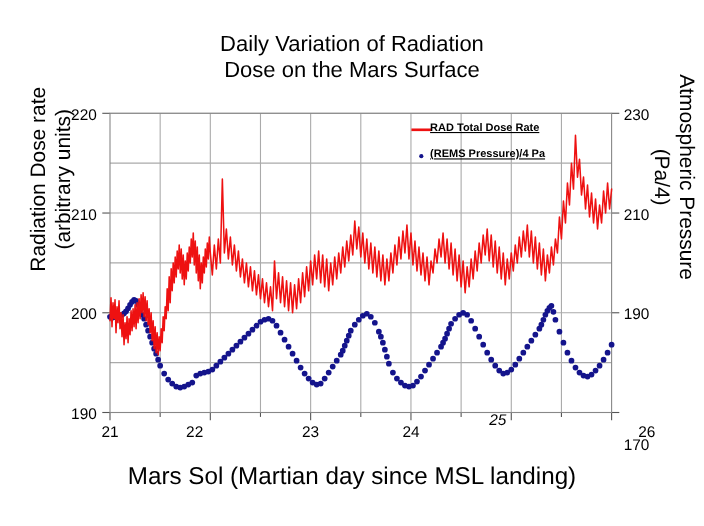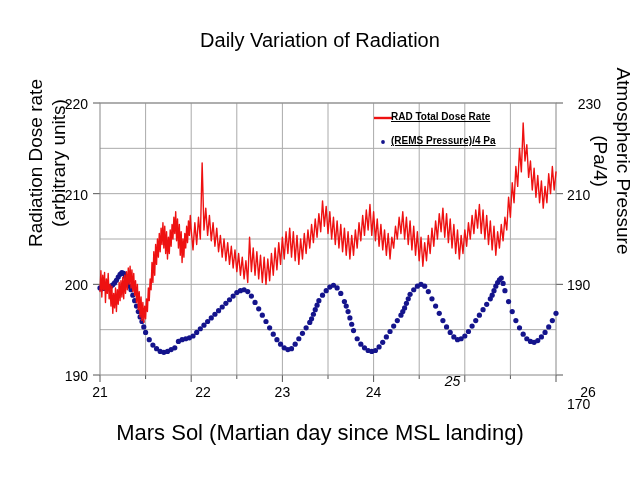--- a/index.html
+++ b/index.html
@@ -45,20 +45,21 @@
     font-family:"Liberation Sans", sans-serif;white-space:nowrap;text-decoration:underline;
   }
 </style>
 </head>
 <body>
 
 <div id="figure">
 
   <div class="title-block">
     <span class="title-line">Daily Variation of Radiation</span>
+    <span class="title-line">Dose on the Mars Surface</span>
   </div>
 
   <div class="axis-label" id="ylabel-left">
     <span>Radiation Dose rate</span><br>
     <span>(arbitrary units)</span>
   </div>
 
   <div class="axis-label" id="ylabel-right">Atmospheric Pressure (Pa/4)</div>
 
   <div class="axis-label" id="xlabel">Mars Sol (Martian day since MSL landing)</div>
@@ -257,31 +258,31 @@
       </g>
     <polyline id="series-line" fill="none" stroke-width="1.4" stroke-linejoin="round" stroke-linecap="round" stroke="#ee1111" points="100,291.58666666666676 100.91200000000015,270.73333333333335 101.82399999999996,297.02666666666676 102.7360000000001,275.26666666666665 103.64799999999993,289.7733333333333 104.56000000000006,272.54666666666657 105.47199999999988,302.4666666666667 106.38400000000003,278.8933333333334 107.29599999999985,293.4 108.20799999999998,273.45333333333343 109.12000000000013,298.8399999999999 110.03199999999995,284.33333333333337 110.94400000000009,306.09333333333336 111.85599999999991,286.14666666666653 112.76800000000006,313.3466666666666 113.67999999999986,293.4 114.59200000000001,307.90666666666664 115.50400000000016,287.96000000000004 116.41599999999997,311.5333333333333 117.32800000000012,289.7733333333333 118.23999999999994,304.27999999999986 119.15200000000007,282.5200000000001 120.0639999999999,300.6533333333334 120.97600000000004,280.7066666666666 121.88799999999986,297.02666666666676 122.8,277.0799999999999 123.71200000000015,298.8399999999999 124.62399999999997,275.26666666666665 125.5360000000001,293.4 126.44799999999992,271.64 127.36000000000007,289.7733333333333 128.27199999999988,268.0133333333332 129.18400000000003,284.33333333333337 130.09599999999983,266.2 131.00799999999998,287.96000000000004 131.92000000000013,269.8266666666667 132.83199999999994,291.58666666666676 133.74400000000009,273.45333333333343 134.65599999999992,295.21333333333325 135.56800000000004,280.7066666666666 136.47999999999988,302.4666666666667 137.39200000000002,284.33333333333337 138.30400000000014,309.7200000000001 139.21599999999998,291.58666666666676 140.12800000000013,316.9733333333333 141.03999999999994,297.02666666666676 141.95200000000008,320.6 142.8639999999999,302.4666666666667 143.77600000000004,322.41333333333324 144.68799999999985,306.09333333333336 145.6,318.78666666666675 146.51200000000014,298.8399999999999 147.42399999999995,311.5333333333333 148.3360000000001,287.96000000000004 149.24799999999993,300.6533333333334 150.16000000000005,278.8933333333334 151.0719999999999,289.7733333333333 151.98400000000004,262.57333333333327 152.89599999999984,282.5200000000001 153.808,251.69333333333338 154.72000000000014,275.26666666666665 155.63199999999995,244.43999999999994 156.5440000000001,264.38666666666677 157.4559999999999,239 158.36800000000005,257.1333333333333 159.27999999999986,233.56000000000006 160.192,251.69333333333338 161.10400000000016,228.12000000000012 162.01599999999996,244.43999999999994 162.9280000000001,222.6799999999999 163.83999999999992,248.06666666666666 164.75200000000007,226.30666666666662 165.66399999999987,253.5066666666666 166.57600000000002,231.74666666666656 167.48799999999986,258.9466666666666 168.39999999999998,237.18666666666678 169.31200000000013,253.5066666666666 170.22399999999996,229.93333333333334 171.13600000000008,246.25333333333344 172.04799999999994,224.4933333333334 172.96000000000006,239 173.8719999999999,217.23999999999995 174.78400000000005,233.56000000000006 175.69599999999986,211.8 176.608,240.81333333333322 177.52000000000015,219.05333333333346 178.43199999999996,248.06666666666666 179.3440000000001,224.4933333333334 180.25599999999991,255.3200000000001 181.16800000000006,231.74666666666656 182.07999999999987,262.57333333333327 182.99200000000002,239 183.90400000000017,257.1333333333333 184.81599999999997,233.56000000000006 185.72800000000012,248.06666666666666 186.63999999999993,226.30666666666662 187.55200000000008,242.62666666666672 188.46399999999988,220.86666666666667 189.37600000000003,235.37333333333328 190.28799999999984,215.42666666666673 191.2,229.93333333333334 193.02399999999994,249.8799999999999 194.8479999999999,222.6799999999999 196.67199999999988,244.43999999999994 198.49599999999987,217.23999999999995 200.3200000000001,239 202.1440000000001,162.83999999999997 203.96800000000007,229.93333333333334 205.79200000000003,208.1733333333333 207.61599999999999,235.37333333333328 209.43999999999994,215.42666666666673 211.2639999999999,240.81333333333322 213.08799999999985,222.6799999999999 214.91200000000015,246.25333333333344 216.7360000000001,228.12000000000012 218.56000000000006,251.69333333333338 220.38400000000001,235.37333333333328 222.20799999999997,257.1333333333333 224.03199999999995,239 225.8559999999999,260.76000000000005 227.67999999999986,242.62666666666672 229.50400000000016,264.38666666666677 231.32800000000012,246.25333333333344 233.15200000000007,268.0133333333332 234.97600000000006,249.8799999999999 236.79999999999998,271.64 238.62399999999997,253.5066666666666 240.44799999999992,275.26666666666665 242.27199999999988,257.1333333333333 244.09599999999986,278.8933333333334 245.92000000000013,260.76000000000005 247.74400000000009,282.5200000000001 249.56800000000007,237.18666666666678 251.392,271.64 253.21599999999998,248.06666666666666 255.03999999999994,275.26666666666665 256.8639999999999,251.69333333333338 258.6879999999999,278.8933333333334 260.51200000000017,255.3200000000001 262.3360000000001,282.5200000000001 264.1600000000001,257.1333333333333 265.98400000000004,284.33333333333337 267.808,258.9466666666666 269.63199999999995,280.7066666666666 271.4559999999999,253.5066666666666 273.27999999999986,275.26666666666665 275.10400000000016,248.06666666666666 276.9280000000001,269.8266666666667 278.75200000000007,242.62666666666672 280.576,264.38666666666677 282.4,237.18666666666678 284.22399999999993,258.9466666666666 286.0479999999999,231.74666666666656 287.8719999999999,253.5066666666666 289.6959999999998,228.12000000000012 291.5200000000001,257.1333333333333 293.3440000000001,231.74666666666656 295.168,260.76000000000005 296.992,235.37333333333328 298.816,264.38666666666677 300.63999999999993,239 302.46399999999994,258.9466666666666 304.28799999999984,233.56000000000006 306.11200000000014,253.5066666666666 307.93600000000015,229.93333333333334 309.76000000000005,248.06666666666666 311.58400000000006,224.4933333333334 313.408,242.62666666666672 315.23199999999997,219.05333333333346 317.0559999999999,237.18666666666678 318.8799999999999,213.61333333333323 320.7040000000002,231.74666666666656 322.52800000000013,200.92000000000013 324.3520000000001,226.30666666666662 326.17600000000004,206.36000000000007 328,233.56000000000006 329.82399999999996,211.8 331.6479999999999,239 333.47199999999987,217.23999999999995 335.2959999999998,244.43999999999994 337.1200000000001,220.86666666666667 338.9440000000001,248.06666666666666 340.76800000000003,224.4933333333334 342.592,251.69333333333338 344.41599999999994,228.12000000000012 346.2399999999999,255.3200000000001 348.0639999999999,231.74666666666656 349.88799999999986,258.9466666666666 351.7120000000001,235.37333333333328 353.5360000000001,255.3200000000001 355.36000000000007,229.93333333333334 357.184,248.06666666666666 359.008,222.6799999999999 360.83199999999994,240.81333333333322 362.65599999999995,215.42666666666673 364.4799999999999,235.37333333333328 366.30400000000014,209.9866666666668 368.12800000000016,229.93333333333334 369.9520000000001,204.54666666666657 371.77600000000007,235.37333333333328 373.59999999999997,211.8 375.4239999999999,240.81333333333322 377.24799999999993,219.05333333333346 379.0719999999999,246.25333333333344 380.89599999999984,224.4933333333334 382.72000000000014,249.8799999999999 384.5440000000001,229.93333333333334 386.36800000000005,255.3200000000001 388.192,233.56000000000006 390.01599999999996,258.9466666666666 391.84,237.18666666666678 393.66399999999993,248.06666666666666 395.48799999999983,226.30666666666662 397.3120000000002,239 399.13600000000014,217.23999999999995 400.96000000000004,233.56000000000006 402.784,211.8 404.60799999999995,239 406.43199999999996,217.23999999999995 408.2559999999999,244.43999999999994 410.07999999999987,220.86666666666667 411.90400000000017,249.8799999999999 413.7280000000001,226.30666666666662 415.5520000000001,255.3200000000001 417.37600000000003,231.74666666666656 419.2,260.76000000000005 421.024,237.18666666666678 422.84799999999996,266.2 424.6719999999999,242.62666666666672 426.4959999999998,260.76000000000005 428.32000000000016,235.37333333333328 430.1440000000001,253.5066666666666 431.968,228.12000000000012 433.792,246.25333333333344 435.616,220.86666666666667 437.43999999999994,239 439.2639999999999,213.61333333333323 441.08799999999985,231.74666666666656 442.91200000000015,208.1733333333333 444.7360000000001,237.18666666666678 446.56000000000006,213.61333333333323 448.384,242.62666666666672 450.208,219.05333333333346 452.032,248.06666666666666 453.8559999999999,224.4933333333334 455.67999999999984,253.5066666666666 457.5040000000002,229.93333333333334 459.3280000000001,258.9466666666666 461.15200000000004,235.37333333333328 462.976,253.5066666666666 464.8,229.93333333333334 466.62399999999997,246.25333333333344 468.4479999999999,222.6799999999999 470.2719999999999,239 472.09599999999983,215.42666666666673 473.92000000000013,233.56000000000006 475.7440000000001,209.9866666666668 477.56800000000004,228.12000000000012 479.39200000000005,204.54666666666657 481.216,233.56000000000006 483.03999999999996,209.9866666666668 484.86399999999986,239 486.6879999999998,215.42666666666673 488.51200000000017,244.43999999999994 490.33600000000007,220.86666666666667 492.16,249.8799999999999 493.98400000000004,226.30666666666662 495.808,255.3200000000001 497.63199999999995,231.74666666666656 499.4559999999999,248.06666666666666 501.27999999999986,224.4933333333334 503.10400000000016,240.81333333333322 504.9280000000001,217.23999999999995 506.75200000000007,229.93333333333334 508.5760000000001,197.2933333333334 510.40000000000003,217.23999999999995 512.2239999999999,182.78666666666675 514.0479999999999,202.73333333333335 515.8719999999998,166.46666666666664 517.6959999999999,186.41333333333324 519.5200000000001,148.33333333333331 521.344,171.90666666666664 523.1680000000001,122.94666666666654 524.992,161.0266666666667 526.816,144.7066666666666 528.6399999999999,177.34666666666658 530.4639999999999,161.0266666666667 532.2879999999999,190.03999999999996 534.1120000000001,168.27999999999992 535.9360000000001,197.2933333333334 537.7600000000001,175.53333333333336 539.5840000000001,202.73333333333335 541.408,180.9733333333333 543.232,208.1733333333333 545.0559999999998,186.41333333333324 546.8799999999999,202.73333333333335 548.7040000000002,173.72000000000008 550.528,193.66666666666669 552.3520000000001,166.46666666666664 554.176,190.03999999999996 556,171.90666666666664"></polyline>
     <g id="legend-marks">
         <line x1="374" y1="118" x2="392" y2="118" stroke="#ee1111" stroke-width="2.4"></line>
         <circle cx="383" cy="142" r="1.9" fill="#14148c"></circle>
       </g>
   </svg>
 
   <div id="tick-layer">
       <div class="tick-text" style="left: 80px; top: 384px; width: 40px; text-align: center;">21</div>
-      <div class="tick-text" style="left: 183px; top: 384px; width: 40px; text-align: center;">22</div>
+      <div class="tick-text" style="left: 157px; top: 384px; width: 40px; text-align: center;">22</div>
       <div class="tick-text" style="left: 262.4px; top: 384px; width: 40px; text-align: center;">23</div>
       <div class="tick-text" style="left: 353.6px; top: 384px; width: 40px; text-align: center;">24</div>
       <div class="tick-text" style="left: 444.8px; top: 373px; width: 40px; text-align: left; font-style: italic;">25</div>
       <div class="tick-text" style="left: 568px; top: 384px; width: 40px; text-align: center;">26</div>
       <div class="tick-text" style="left: 54px; top: 368px; width: 34px; text-align: right;">190</div>
       <div class="tick-text" style="left: 54px; top: 277.333px; width: 34px; text-align: right;">200</div>
       <div class="tick-text" style="left: 54px; top: 186.667px; width: 34px; text-align: right;">210</div>
       <div class="tick-text" style="left: 54px; top: 96px; width: 34px; text-align: right;">220</div>
       <div class="tick-text" style="left: 567px; top: 368px; width: 34px; text-align: left; margin-top: 28px;">170</div>
       <div class="tick-text" style="left: 567px; top: 277.333px; width: 34px; text-align: left;">190</div>
       <div class="tick-text" style="left: 567px; top: 186.667px; width: 34px; text-align: left;">210</div>
-      <div class="tick-text" style="left: 567px; top: 96px; width: 34px; text-align: right;">230</div>
+      <div class="tick-text" style="left: 567px; top: 96px; width: 34px; text-align: left;">230</div>
     </div>
 
   <div class="legend-text" style="left:391px;top:111px;">RAD Total Dose Rate</div>
   <div class="legend-text" style="left:391px;top:135px;">(REMS Pressure)/4 Pa</div>
 
 </div>
 
 </body></html>

